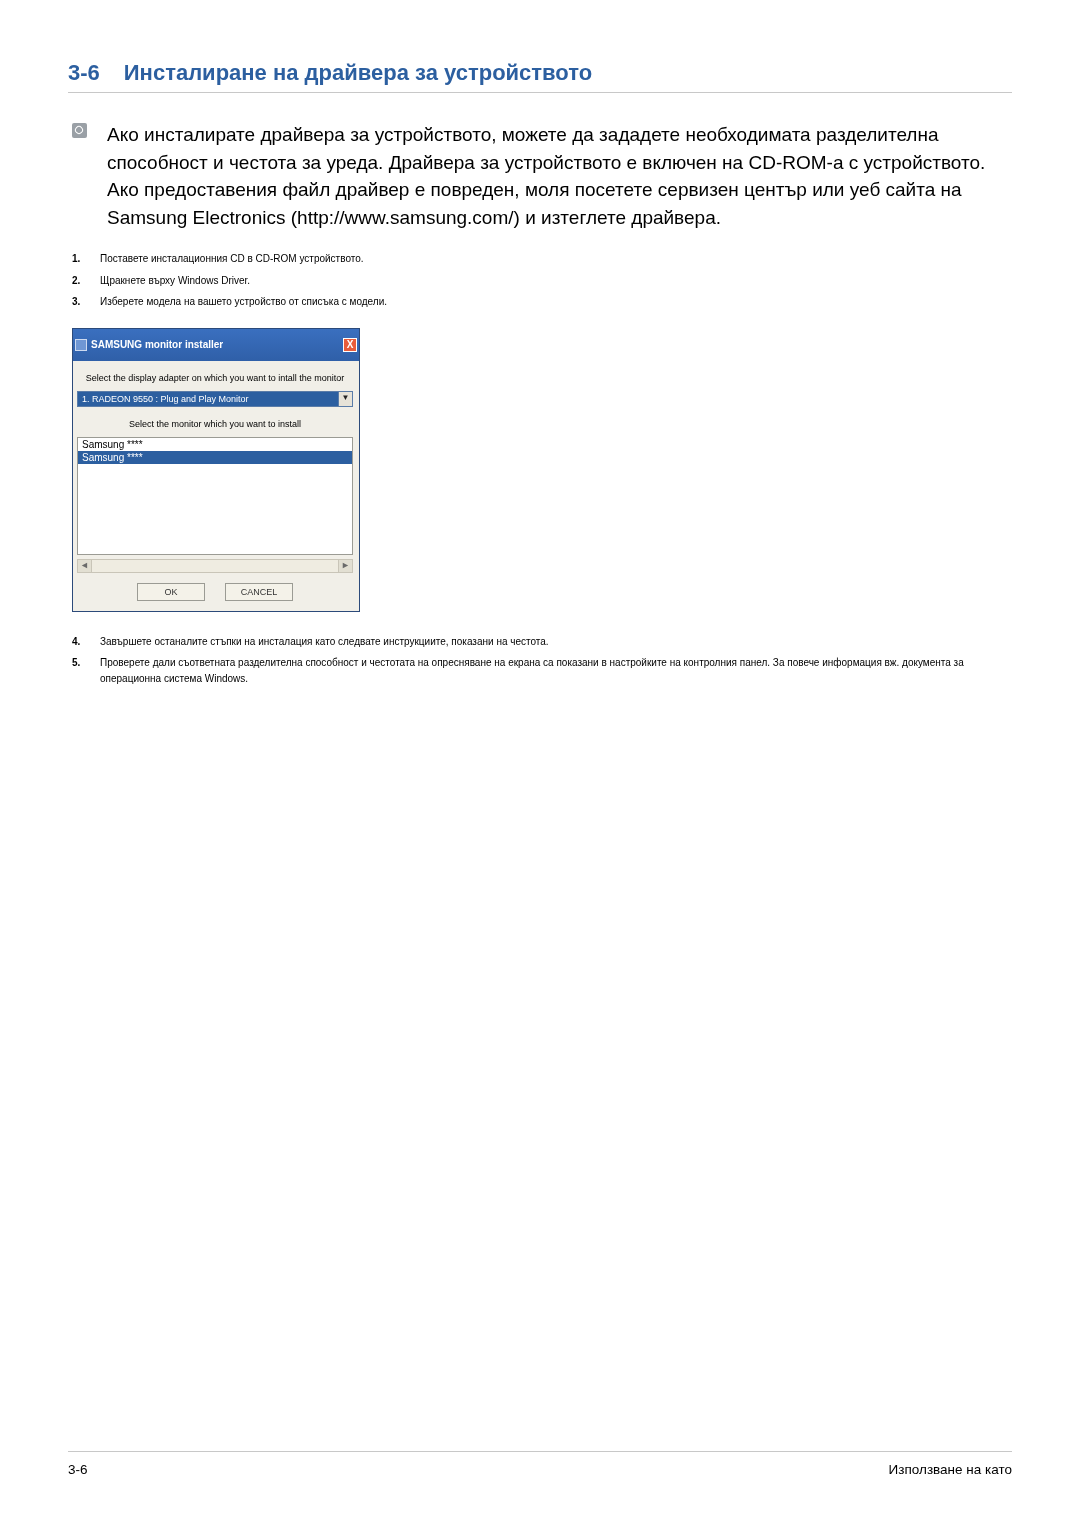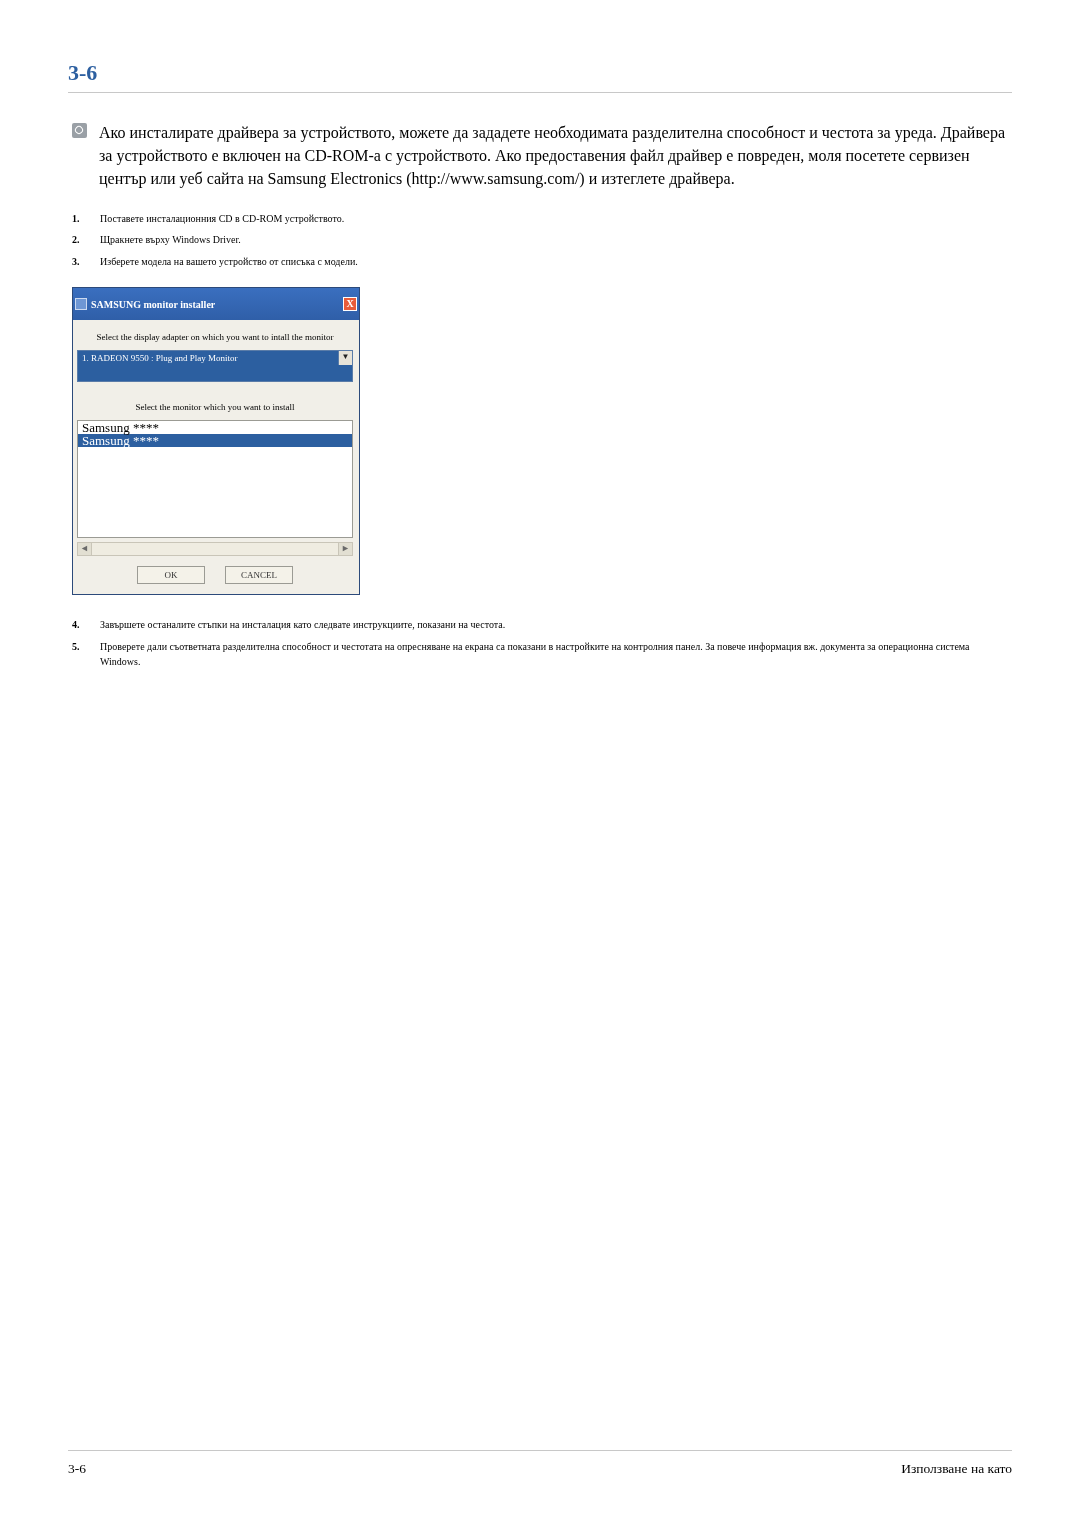--- a/index.html
+++ b/index.html
@@ -1,15 +1,15 @@
 <!DOCTYPE html>
 <html><head>
 <meta charset="utf-8">
 <style>
-  * { box-sizing: border-box; margin: 0; padding: 0; font-family: Liberation Serif, serif; }
+  * { box-sizing: border-box; margin: 0; padding: 0; }
   body {
     font-family: Arial, Helvetica, sans-serif;
     background: #fff;
     width: 1080px;
     height: 1527px;
     position: relative;
     color: #000;
   }
   .page {
     padding: 60px 68px 0 68px;
@@ -49,22 +49,23 @@
   .note-icon::after {
     content: "";
     position: absolute;
     left: 3px; top: 3px;
     width: 6px; height: 6px;
     border: 1.5px solid #fff;
     border-radius: 50%;
     transform: rotate(45deg);
   }
   .note-text {
-    font-size: 16px;
+    font-size: 19px;
     line-height: 1.45;
+    margin-left: 8px;
   }
   ol.main-list {
     list-style: none;
     counter-reset: step;
     margin-left: 4px;
   }
   ol.main-list > li {
     counter-increment: step;
     position: relative;
     padding-left: 28px;
@@ -120,46 +121,46 @@
     padding: 6px 6px 10px 4px;
     font-size: 9px;
     color: #000;
   }
   .installer-body .lbl {
     text-align: center;
     margin: 6px 0 8px 0;
   }
   .combo {
     position: relative;
-    height: 32px;
+    height: 16px;
     border: 1px solid #5a7ca8;
     background: #2c5fa0;
     color: #fff;
     font-size: 9px;
     line-height: 14px;
     padding: 0 18px 0 4px;
-    margin-bottom: 20px;
+    margin-bottom: 12px;
   }
   .combo-arrow {
     position: absolute;
     right: 0; top: 0;
     width: 14px; height: 14px;
     border-left: 1px solid #5a7ca8;
     background: #e7e3d8;
     color: #222;
     text-align: center;
     line-height: 12px;
     font-size: 8px;
   }
   .listbox {
     border: 1px solid #9b9b94;
     background: #fff;
     height: 118px;
     overflow: hidden;
-    font-size: 13px;
+    font-size: 10px;
     line-height: 13px;
     margin-bottom: 4px;
   }
   .listbox .item.normal { padding: 0 4px; color: #000; }
   .listbox .item.selected {
     background: #2c5fa0;
     color: #fff;
     padding: 0 4px;
   }
   .hscroll {
@@ -210,20 +211,21 @@
     font-size: 13.5px;
     color: #000;
   }
 </style>
 </head>
 <body>
 
 <div class="page">
   <div class="heading-row">
     <span class="heading-num">3-6</span>
+    <span class="heading-title">Инсталиране на драйвера за устройството</span>
   </div>
 
   <div class="note-block">
     <span class="note-icon"></span>
     <div class="note-text">Ако инсталирате драйвера за устройството, можете да зададете необходимата разделителна способност и честота за уреда. Драйвера за устройството е включен на CD-ROM-а с устройството. Ако предоставения файл драйвер е повреден, моля посетете сервизен център или уеб сайта на Samsung Electronics (http://www.samsung.com/) и изтеглете драйвера.</div>
   </div>
 
   <ol class="main-list">
     <li>Поставете инсталационния CD в CD-ROM устройството.</li>
     <li>Щракнете върху Windows Driver.</li>

